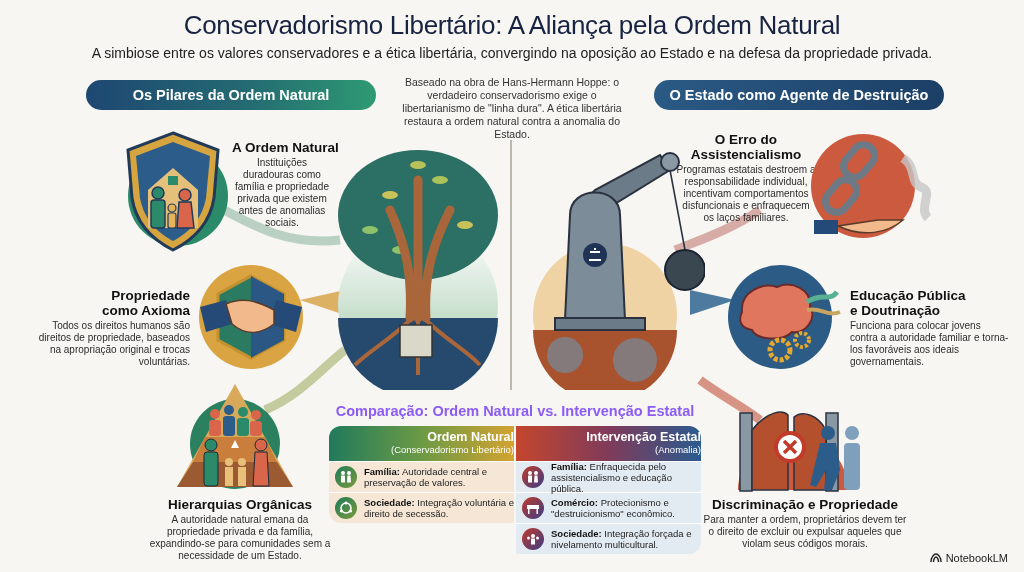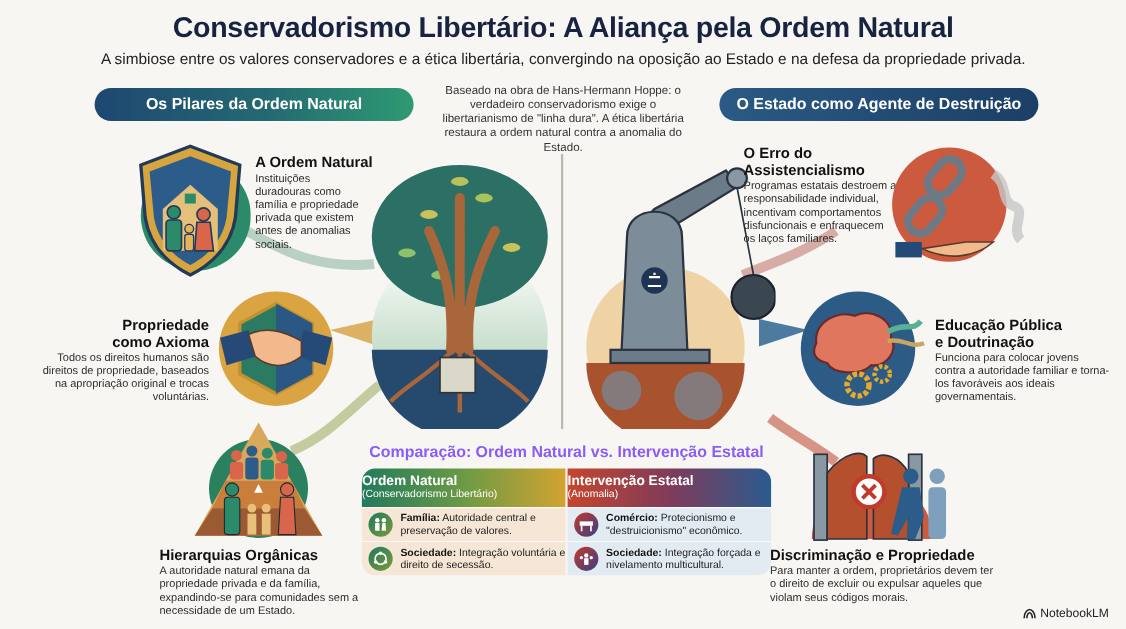--- a/index.html
+++ b/index.html
@@ -6,53 +6,53 @@
   html, body { width: 1024px; height: 572px; overflow: hidden; }
   body {
     background: #f7f6f2;
     font-family: "Liberation Sans", "DejaVu Sans", sans-serif;
     color: #1c1c1c;
     position: relative;
   }
   .abs { position: absolute; }
   .title {
     left: 0; top: 10px; width: 1024px; text-align: center;
-    font-size: 26px; font-weight: bold; color: #172340; letter-spacing: -0.3px;
+    font-size: 26px; font-weight: normal; color: #172340; letter-spacing: -0.3px;
   }
   .subtitle {
     left: 0; top: 45px; width: 1024px; text-align: center;
     font-size: 14px; color: #222;
   }
   .pill {
     height: 30px; border-radius: 15px; color: #fff; font-weight: bold;
     font-size: 14.5px; display: flex; align-items: center; justify-content: center;
   }
   .pill-left { left: 86px; top: 80px; width: 290px; background: linear-gradient(90deg,#1e4772 0%,#246a72 55%,#2e9a72 100%); }
   .pill-right { left: 654px; top: 80px; width: 290px; background: linear-gradient(90deg,#2a5a85,#1c3f66); }
   .intro {
     left: 392px; top: 76px; width: 240px; text-align: center;
     font-size: 10.5px; line-height: 13px; color: #333;
   }
   .divider { left: 510px; top: 140px; width: 2px; height: 250px; background: #bdb8ae; }
   .head { font-weight: bold; color: #111; font-size: 13.5px; line-height: 15px; }
   .desc { font-size: 10px; line-height: 12px; color: #2c2c2c; margin-top: 2px; }
-  .center { }
+  .center { text-align: center; }
   .right { text-align: right; }
   .left { text-align: left; }
 
   .table-title {
     left: 320px; top: 403px; width: 390px; text-align: center;
     font-size: 14.5px; font-weight: bold; color: #8b5cf6;
   }
   .table { left: 329px; top: 426px; width: 372px; height: 132px; }
   .tcol { position: absolute; top: 0; width: 185px; height: 132px; }
   .tcol.l { left: 0; }
   .tcol.r { left: 187px; }
   .thead {
-    height: 35px; color: #fff; text-align: left; padding-top: 4px;
+    height: 35px; color: #fff; text-align: right; padding-top: 4px;
   }
   .tcol.l .thead { border-radius: 12px 0 0 0; background: linear-gradient(90deg,#217a5c,#6c9a45,#d3a330); }
   .tcol.r .thead { border-radius: 0 12px 0 0; background: linear-gradient(90deg,#c4462d,#803b5a,#2a5b8f); }
   .thead .h1 { font-size: 12.5px; font-weight: bold; line-height: 14px; }
   .thead .h2 { font-size: 9.5px; line-height: 12px; }
   .trow {
     height: 31px; display: flex; align-items: center; padding-left: 6px;
     border-top: 1px solid #fff; font-size: 9.5px; line-height: 11px;
   }
   .tcol.l .trow { background: #f5e6d5; }
@@ -259,20 +259,31 @@
     </div>
   </div>
   <div class="tcol r">
     <div class="thead">
       <div class="h1">Intervenção Estatal</div>
       <div class="h2">(Anomalia)</div>
     </div>
     <div class="trow">
       <span class="ticon">
           <svg width="14" height="14" viewBox="0 0 14 14">
+            <circle cx="4" cy="3" r="2" fill="#fff"></circle>
+            <rect x="2" y="5.5" width="4" height="7" fill="#fff"></rect>
+            <circle cx="10" cy="3" r="2" fill="#fff"></circle>
+            <path d="M8 12.5 L8.5 5.5 L11.5 5.5 L12 12.5Z" fill="#fff"></path>
+          </svg>
+        </span>
+      <span><b>Família:</b> <span>Enfraquecida pelo assistencialismo e educação pública.</span></span>
+    </div>
+    <div class="trow">
+      <span class="ticon">
+          <svg width="14" height="14" viewBox="0 0 14 14">
             <rect x="1" y="4" width="12" height="4" fill="#fff"></rect>
             <rect x="2" y="8" width="1.5" height="5" fill="#fff"></rect>
             <rect x="10.5" y="8" width="1.5" height="5" fill="#fff"></rect>
           </svg>
         </span>
       <span><b>Comércio:</b> <span>Protecionismo e "destruicionismo" econômico.</span></span>
     </div>
     <div class="trow">
       <span class="ticon">
           <svg width="14" height="14" viewBox="0 0 14 14">

